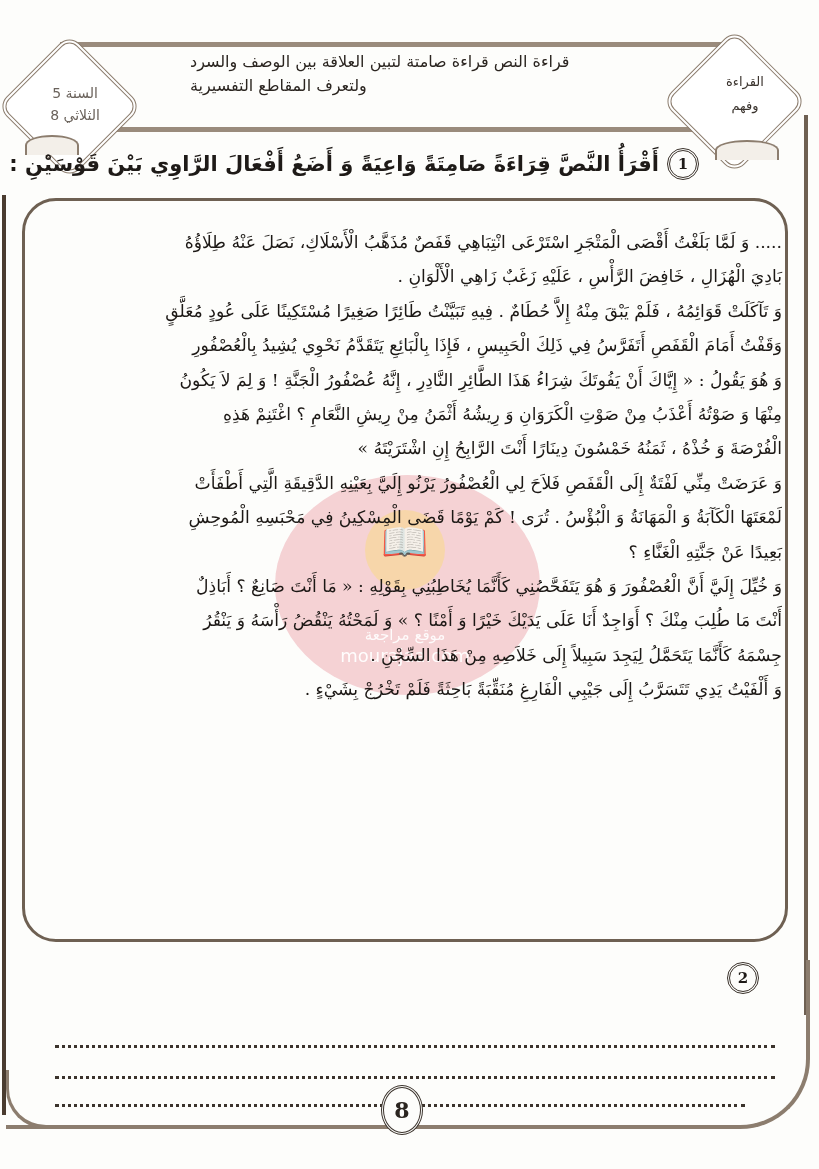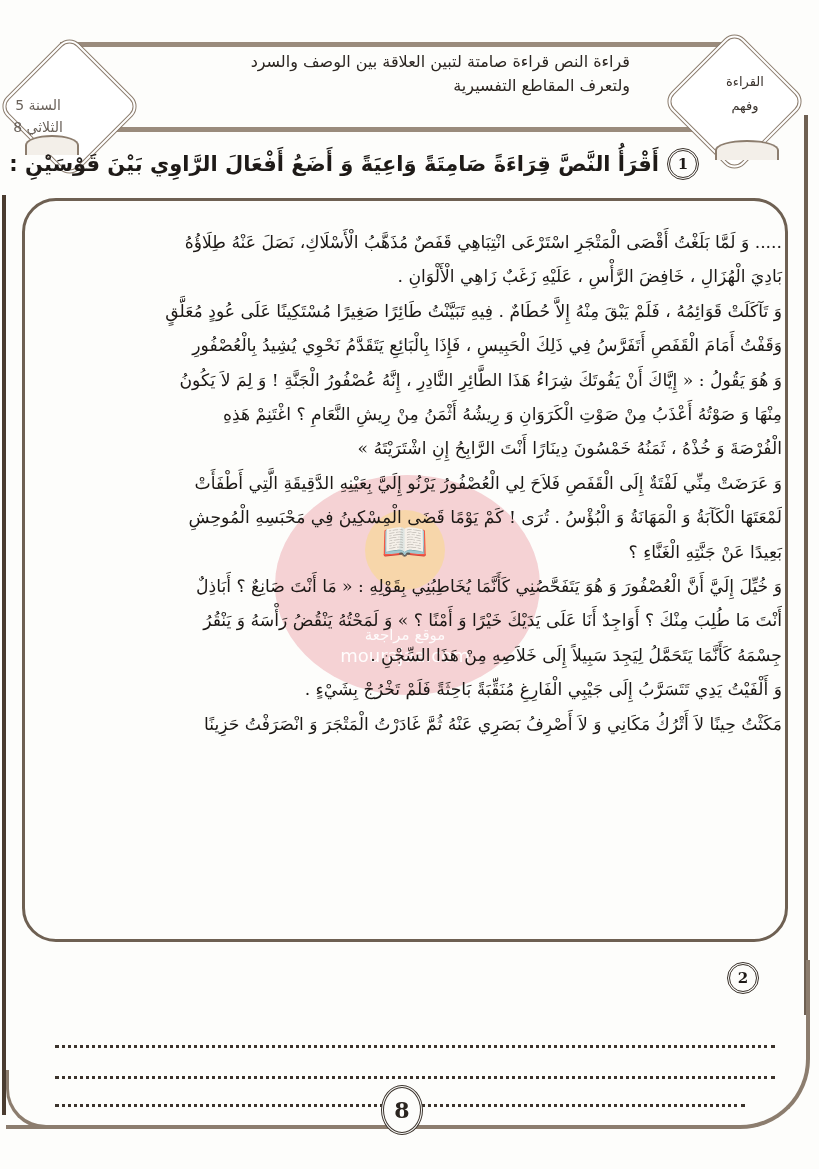--- a/index.html
+++ b/index.html
@@ -25,39 +25,39 @@
       border-bottom-left-radius: 40px;
     }
 
     
     .header-band {
       position: absolute; left: 60px; top: 42px; width: 680px; height: 80px;
       border-top: 5px solid #9a8b7c; border-bottom: 5px solid #9a8b7c;
     }
     .header-text {
       position: absolute; left: 190px; top: 50px; width: 440px;
-      direction: rtl; text-align: right;
+      direction: rtl; text-align: left;
       font-size: 16px; line-height: 24px; color: #2b2520;
     }
 
     
     .diamond {
       position: absolute; width: 95px; height: 95px;
       transform: rotate(45deg);
       border: 4px double #8c7d6e; border-radius: 14px;
       background: #fff;
     }
     .diamond-right { left: 683px; top: 50px; }
     .diamond-left  { left: 18px; top: 55px; }
     .badge-text {
       position: absolute; direction: rtl; text-align: center;
       font-size: 13px; line-height: 24px; color: #3a332d;
     }
     .badge-right { left: 700px; top: 70px; width: 90px; }
-    .badge-left  { left: 8px; top: 94px; width: 60px; font-size: 14px; line-height: 22px; color: #6a625b; }
+    .badge-left  { left: 8px; top: 82px; width: 60px; font-size: 14px; line-height: 22px; color: #6a625b; padding-left: 37px; }
     .ribbon {
       position: absolute; height: 18px; border: 2px solid #8c7d6e; border-radius: 50% 50% 0 0;
       border-bottom: none; background: #f3efe9;
     }
     .ribbon-right { left: 715px; top: 140px; width: 60px; }
     .ribbon-left  { left: 25px; top: 135px; width: 50px; }
 
     
     .q-heading {
       position: absolute; direction: rtl; display: flex; align-items: center; gap: 8px;
@@ -171,21 +171,20 @@
     <span class="line">وَ هُوَ يَقُولُ : « إِيَّاكَ أَنْ يَفُوتَكَ شِرَاءُ هَذَا الطَّائِرِ النَّادِرِ ، إِنَّهُ عُصْفُورُ الْجَنَّةِ ! وَ لِمَ لاَ يَكُونُ</span>
     <span class="line">مِنْهَا وَ صَوْتُهُ أَعْذَبُ مِنْ صَوْتِ الْكَرَوَانِ وَ رِيشُهُ أَثْمَنُ مِنْ رِيشِ النَّعَامِ ؟ اغْتَنِمْ هَذِهِ</span>
     <span class="line">الْفُرْصَةَ وَ خُذْهُ ، ثَمَنُهُ خَمْسُونَ دِينَارًا أَنْتَ الرَّابِحُ إِنِ اشْتَرَيْتَهُ »</span>
     <span class="line">وَ عَرَضَتْ مِنِّي لَفْتَةٌ إِلَى الْقَفَصِ فَلاَحَ لِي الْعُصْفُورُ يَرْنُو إِلَيَّ بِعَيْنِهِ الدَّقِيقَةِ الَّتِي أَطْفَأَتْ</span>
     <span class="line">لَمْعَتَهَا الْكَآبَةُ وَ الْمَهَانَةُ وَ الْبُؤْسُ . تُرَى ! كَمْ يَوْمًا قَضَى الْمِسْكِينُ فِي مَحْبَسِهِ الْمُوحِشِ</span>
     <span class="line">بَعِيدًا عَنْ جَنَّتِهِ الْغَنَّاءِ ؟</span>
     <span class="line">وَ خُيِّلَ إِلَيَّ أَنَّ الْعُصْفُورَ وَ هُوَ يَتَفَحَّصُنِي كَأَنَّمَا يُخَاطِبُنِي بِقَوْلِهِ : « مَا أَنْتَ صَانِعٌ ؟ أَبَاذِلٌ</span>
     <span class="line">أَنْتَ مَا طُلِبَ مِنْكَ ؟ أَوَاجِدٌ أَنَا عَلَى يَدَيْكَ خَيْرًا وَ أَمْنًا ؟ » وَ لَمَحْتُهُ يَنْقُضُ رَأْسَهُ وَ يَنْقُرُ</span>
     <span class="line">جِسْمَهُ كَأَنَّمَا يَتَحَمَّلُ لِيَجِدَ سَبِيلاً إِلَى خَلاَصِهِ مِنْ هَذَا السِّجْنِ .</span>
     <span class="line">وَ أَلْفَيْتُ يَدِي تَتَسَرَّبُ إِلَى جَيْبِي الْفَارِغِ مُنَقِّبَةً بَاحِثَةً فَلَمْ تَخْرُجْ بِشَيْءٍ .</span>
-    <span class="line">مَكَثْتُ حِينًا لاَ أَتْرُكُ مَكَانِي وَ لاَ أَصْرِفُ بَصَرِي عَنْهُ ثُمَّ غَادَرْتُ الْمَتْجَرَ وَ انْصَرَفْتُ حَزِينًا</span>
   </div>
 
   <div class="q-heading q2">
     <span class="q-num">2</span>
   </div>
 
   <div class="al a1" style="left:55px;width:720px;top:1045px;"></div>
   <div class="al a2" style="left:55px;width:720px;top:1076px;"></div>
   <div class="al a3" style="left:55px;width:690px;top:1104px;"></div>
 

